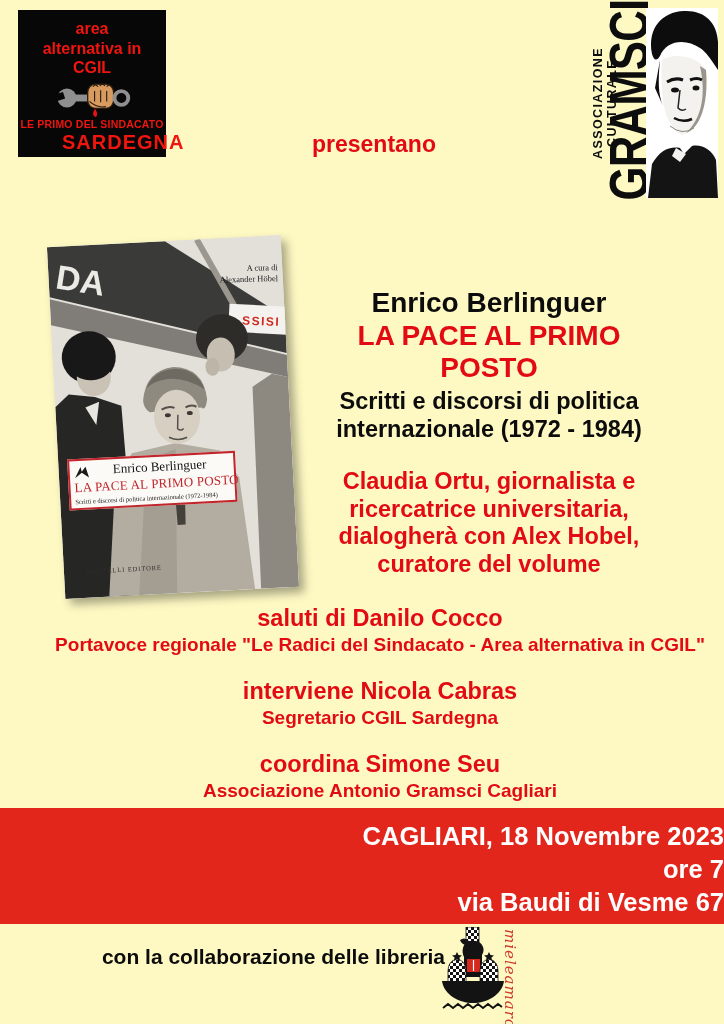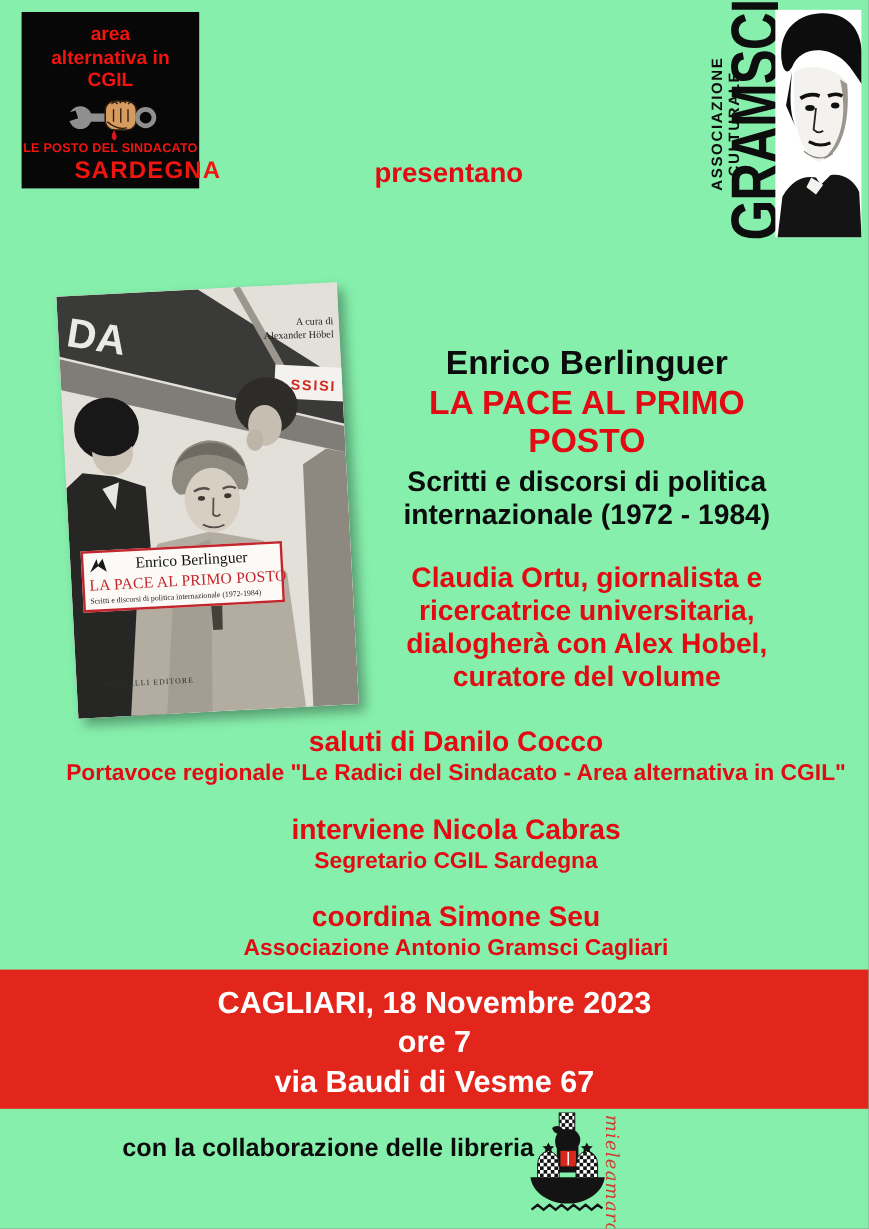--- a/index.html
+++ b/index.html
@@ -1,18 +1,18 @@
 <!DOCTYPE html>
 <html><head>
 <meta charset="utf-8">
 <style>
   html,body{margin:0;padding:0;background:#888;}
   .poster{
     position:relative;width:724px;height:1024px;margin:0 auto;
-    background:#86efac;overflow:hidden;
+    background:#fef9c3;overflow:hidden;
     font-family:"Liberation Sans",sans-serif;
   }
   .abs{position:absolute;}
   
   .logo-left{
     left:18px;top:10px;width:148px;height:147px;background:#070707;
     text-align:center;color:#f0150f;box-sizing:border-box;padding-top:9px;
   }
   .ll-top{font-size:16px;font-weight:bold;line-height:1.22;}
   .ll-icon{display:block;margin:1px auto 0;width:84px;height:38px;}
@@ -67,21 +67,21 @@
   .m-sub{font-size:23.5px;font-weight:bold;color:#0c0c0c;line-height:1.17;margin-top:4px;white-space:pre-line;}
   .m-speakers{font-size:23.5px;font-weight:bold;color:#e30b13;line-height:1.17;margin-top:25px;white-space:pre-line;}
   
   .sections{left:0;top:604px;width:724px;text-align:center;color:#e30b13;padding-left:18px;}
   .section{margin-bottom:20px;}
   .sec-h{font-size:23.5px;font-weight:bold;line-height:29px;}
   .sec-s{font-size:19px;font-weight:bold;line-height:24px;}
   
   .banner{
     left:0;top:808px;width:724px;height:116px;background:#e2261c;color:#ffffff;
-    text-align:center;font-size:25.5px;font-weight:bold;line-height:33px;
+    text-align:right;font-size:25.5px;font-weight:bold;line-height:33px;
     box-sizing:border-box;padding-top:12px;
   }
   
   .f-text{
     left:0px;top:945px;width:445px;text-align:right;
     font-size:21px;font-weight:bold;color:#0c0c0c;
   }
   .f-boat{left:441px;top:927px;width:64px;height:84px;}
   .f-shop{
     left:501px;top:929px;height:86px;writing-mode:vertical-rl;
@@ -105,21 +105,21 @@
         <circle cx="14" cy="22" r="11" fill="#8f8f8f"></circle>
         <rect x="-3" y="17" width="14" height="8" fill="#070707" transform="rotate(-18 4 21)"></rect>
         <rect x="18" y="18" width="28" height="8" fill="#8f8f8f"></rect>
         <rect x="38" y="6" width="30" height="28" rx="9" fill="#d79a5f" stroke="#2a1c10" stroke-width="1.5"></rect>
         <path d="M44,9 q3,-4 6,0 M52,8 q3,-4 6,0 M60,9 q3,-4 6,0" stroke="#2a1c10" stroke-width="1.3" fill="none"></path>
         <path d="M46,14 v12 M53,13 v14 M60,14 v12 M40,26 q9,8 19,6" stroke="#2a1c10" stroke-width="1.3" fill="none"></path>
         <circle cx="77" cy="22" r="8" fill="none" stroke="#8f8f8f" stroke-width="4.5"></circle>
         <path d="M47,35 q4,7 0,9 q-5,-2 -1,-9" fill="#e3131b"></path>
       </svg>
     </span>
-    <div class="ll-sub1">LE POSTO DEL SINDACATO</div>
+    <div class="ll-sub1">LE PRIMO DEL SINDACATO</div>
     <div class="ll-sub2">SARDEGNA</div>
   </div>
 
   <div class="abs presentano">presentano</div>
 
   <div class="abs g-small">ASSOCIAZIONE CULTURALE</div>
   <div class="abs g-big">GRAMSCI</div>
   <span class="abs g-portrait">
     <svg width="72" height="190" viewBox="0 0 72 190">
       <rect x="0" y="0" width="72" height="190" fill="#ffffff"></rect>

